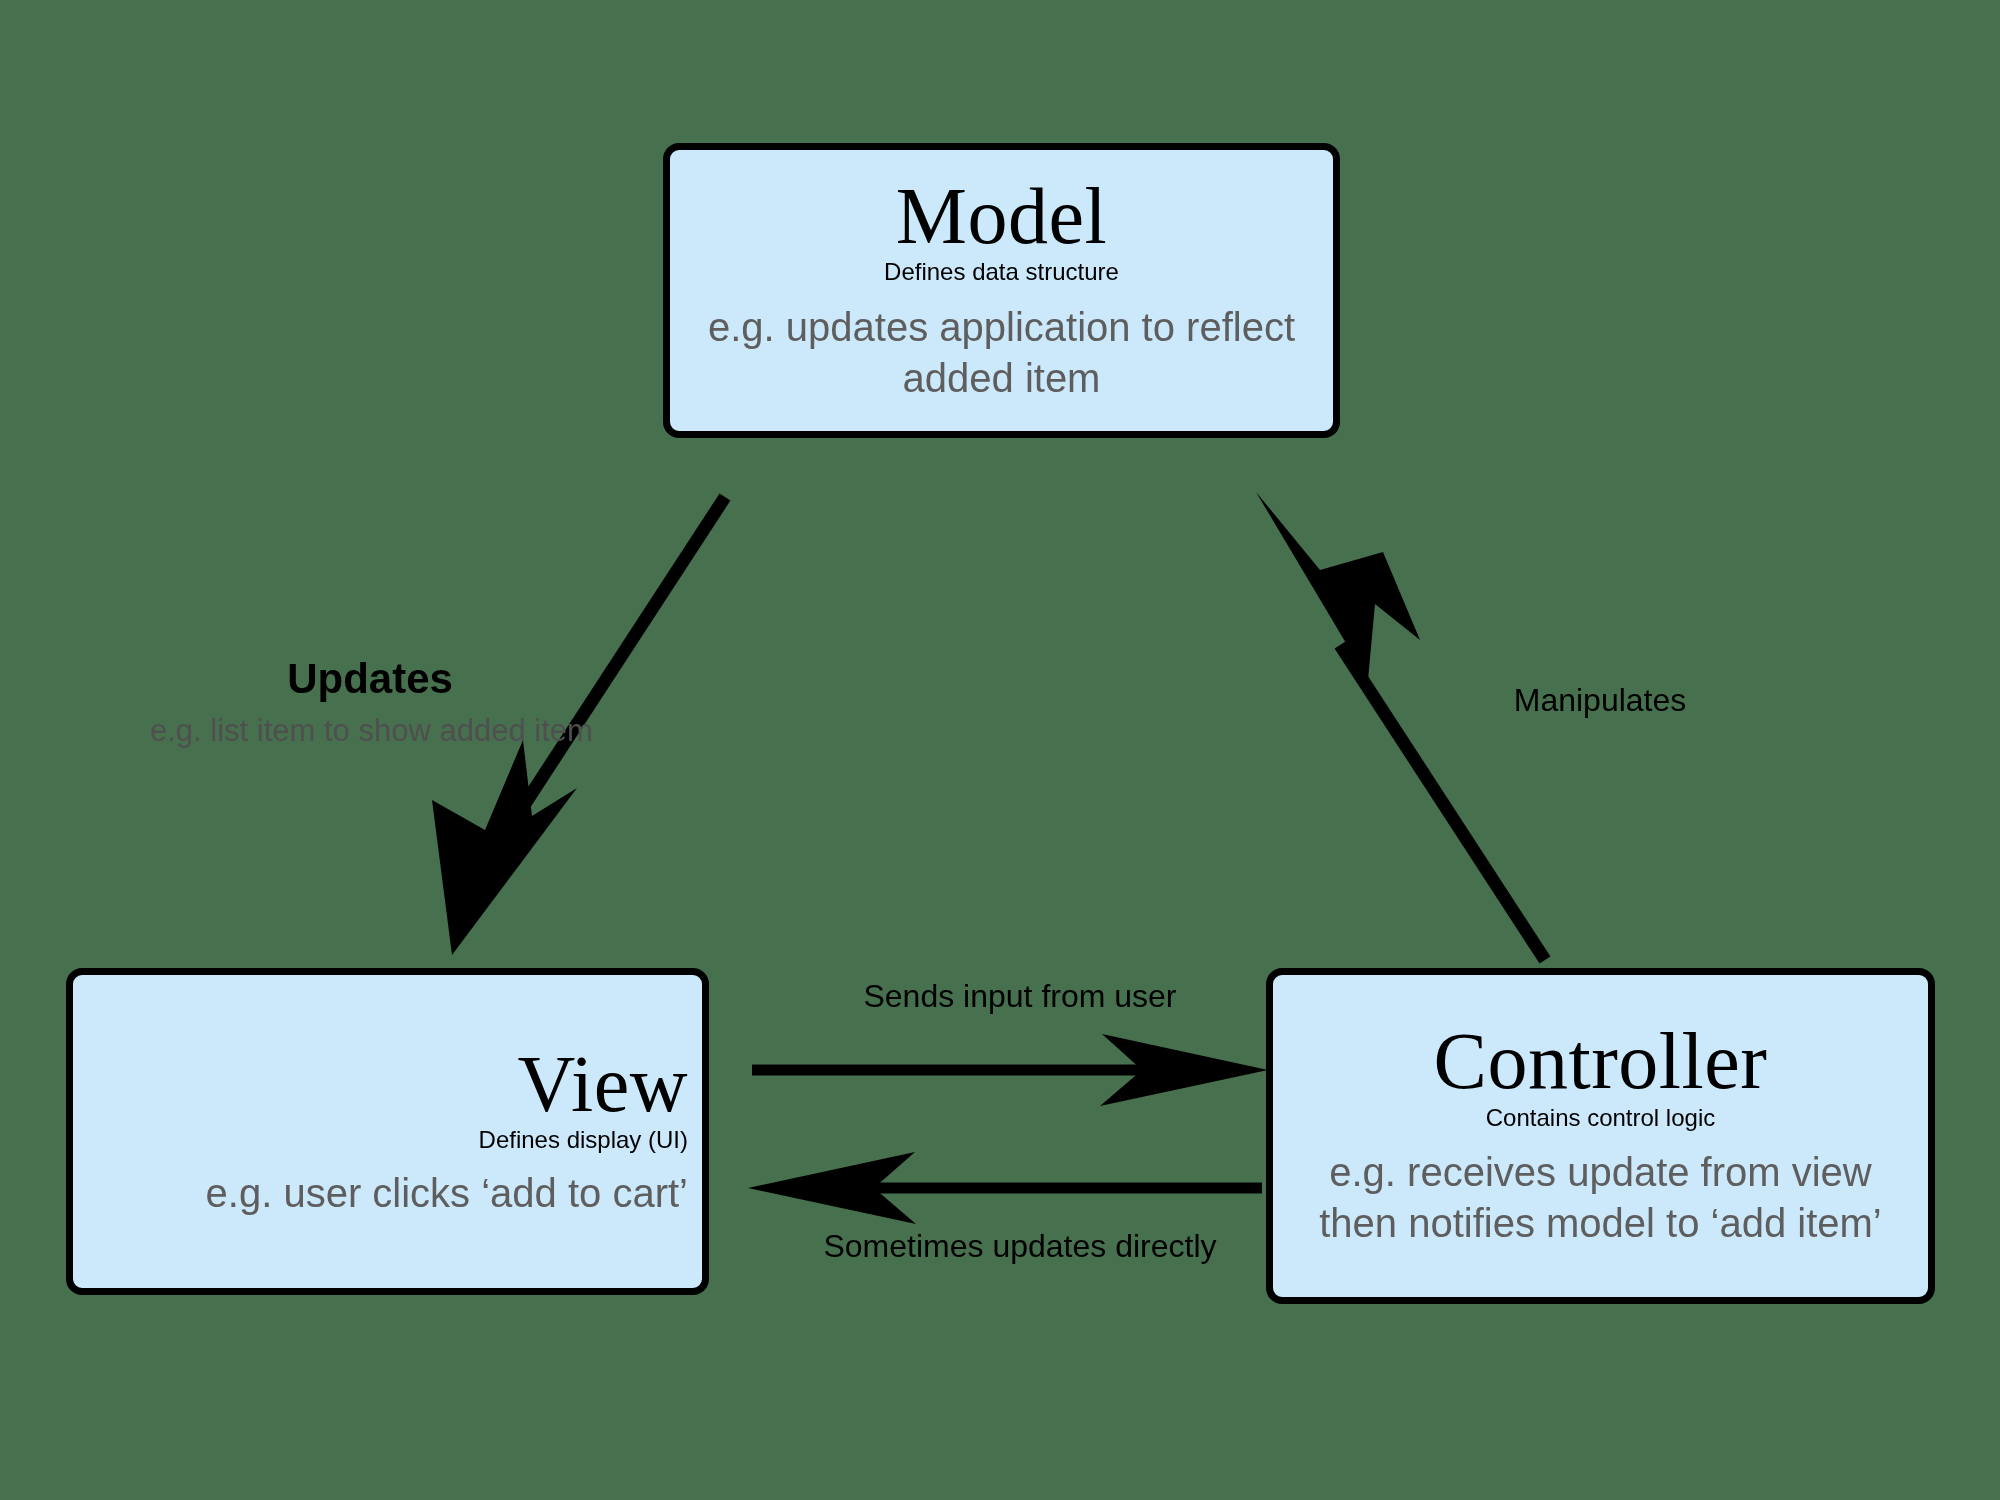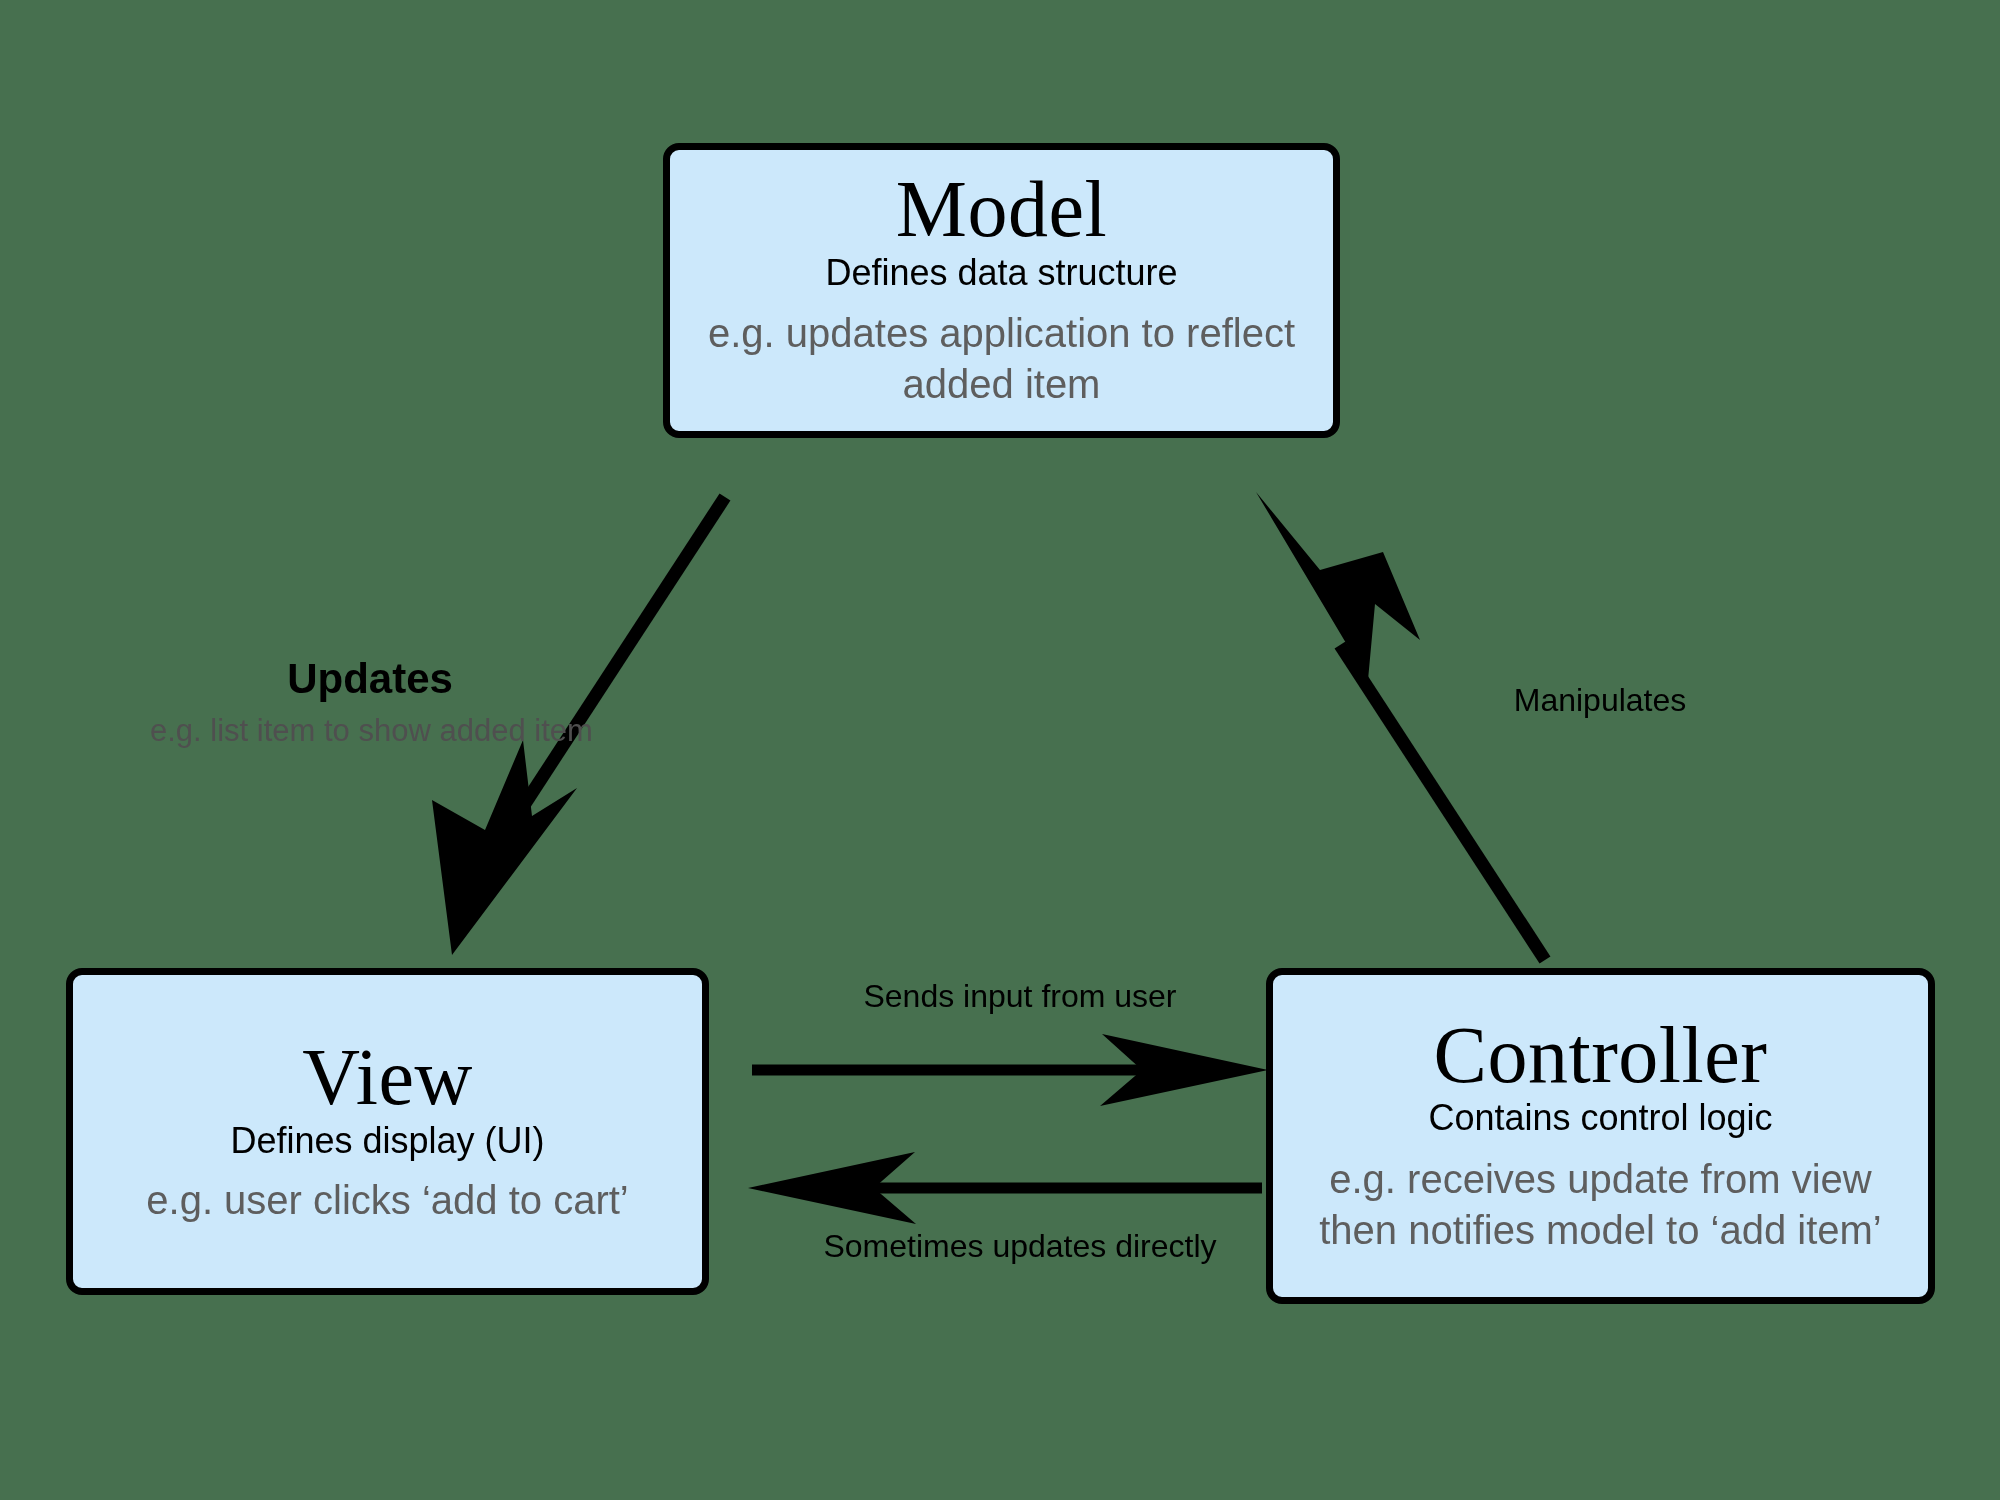--- a/index.html
+++ b/index.html
@@ -41,36 +41,36 @@
     font-family: "Liberation Serif", serif;
     font-weight: 400;
     font-size: 78px;
     line-height: 0.98;
     color: #000000;
     letter-spacing: 0.5px;
     margin-bottom: 2px;
   }
   .node-sub {
     font-family: "Liberation Sans", sans-serif;
-    font-size: 36px;
+    font-size: 24px;
     line-height: 1.1;
     color: #000000;
     margin-top: 2px;
   }
   .node-eg {
     font-family: "Liberation Sans", sans-serif;
     font-size: 40px;
     line-height: 1.22;
     color: #5e5e5e;
     margin-top: 16px;
     max-width: 100%;
   }
 
   #node-model  { left: 663px;  top: 143px;  width: 677px; height: 295px; }
-  #node-view   { left: 66px;   top: 968px;  width: 643px; height: 327px; }
+  #node-view   { left: 66px;   top: 968px;  width: 643px; height: 327px; align-items: flex-end; }
   #node-controller { left: 1266px; top: 968px; width: 669px; height: 336px; }
 
   #node-model .node-title { font-size: 80px; }
   #node-model .node-eg { line-height: 1.28; }
 
   #node-view .node-title { font-size: 80px; }
   #node-controller .node-title { font-size: 80px; }
   #node-controller .node-eg { line-height: 1.28; }
 
   .edge-label {

